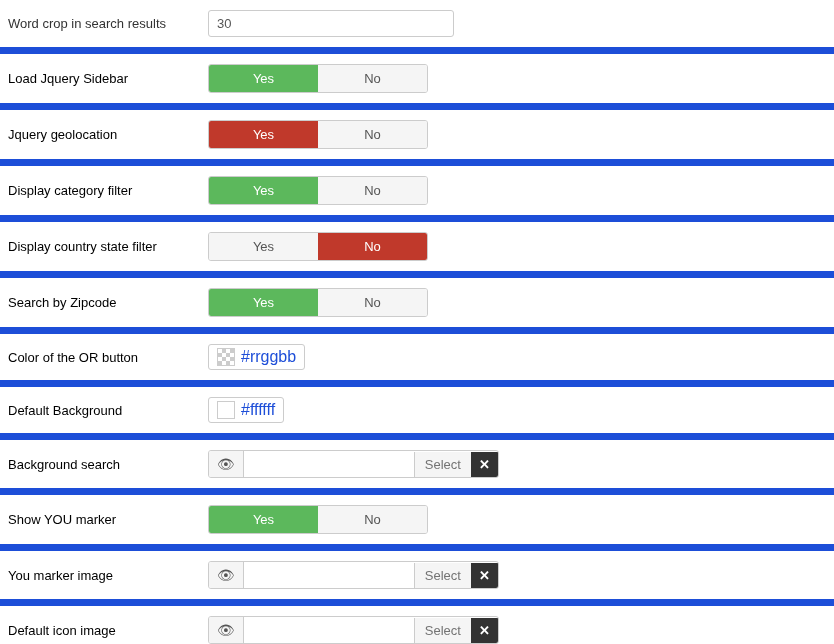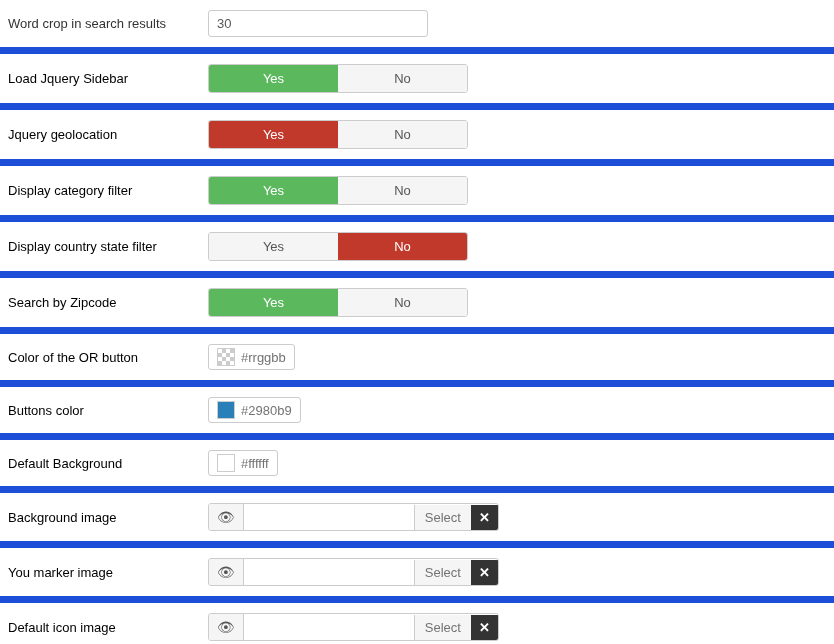--- a/index.html
+++ b/index.html
@@ -28,21 +28,21 @@
     }
     .control-cell {
       padding-left: 8px;
     }
     
     .toggle-group {
       display: inline-flex;
       border: 1px solid #ccc;
       border-radius: 3px;
       overflow: hidden;
-      width: 260px;
+      width: 220px;
     }
     .toggle-btn {
       flex: 1;
       padding: 6px 0;
       text-align: center;
       font-size: 13px;
       cursor: pointer;
       border: none;
       outline: none;
     }
@@ -57,21 +57,21 @@
     .toggle-btn.inactive {
       background: #f5f5f5;
       color: #555;
     }
     
     .text-input {
       border: 1px solid #ccc;
       border-radius: 3px;
       padding: 5px 8px;
       font-size: 13px;
-      width: 220px;
+      width: 246px;
       color: #555;
       background: #fff;
     }
     
     .color-picker-wrapper {
       display: inline-flex;
       align-items: center;
       border: 1px solid #ccc;
       border-radius: 3px;
       padding: 3px 8px;
@@ -86,22 +86,22 @@
     .color-swatch.checkerboard {
       background-image:
         linear-gradient(45deg, #ccc 25%, transparent 25%),
         linear-gradient(-45deg, #ccc 25%, transparent 25%),
         linear-gradient(45deg, transparent 75%, #ccc 75%),
         linear-gradient(-45deg, transparent 75%, #ccc 75%);
       background-size: 8px 8px;
       background-position: 0 0, 0 4px, 4px -4px, -4px 0px;
     }
     .color-text {
-      font-size: 13px;
-      color: #737373;
+      font-size: 16px;
+      color: #1d4ed8;
     }
     
     .file-input-group {
       display: inline-flex;
       align-items: center;
       border: 1px solid #ccc;
       border-radius: 3px;
       overflow: hidden;
       background: #fff;
     }
@@ -187,40 +187,40 @@
           </div></td>
       </tr>
       <tr>
         <td class="label-cell">Color of the OR button</td>
         <td class="control-cell"><div class="color-picker-wrapper">
             <div class="color-swatch checkerboard"></div>
             <span class="color-text">#rrggbb</span>
           </div></td>
       </tr>
       <tr>
-        <td class="label-cell">Buttons color</td>
-        <td class="control-cell"><div class="color-picker-wrapper">
-            <div class="color-swatch " style="background: rgb(41, 128, 185);"></div>
-            <span class="color-text">#2980b9</span>
-          </div></td>
-      </tr>
-      <tr>
         <td class="label-cell">Default Background</td>
         <td class="control-cell"><div class="color-picker-wrapper">
             <div class="color-swatch " style="background: rgb(255, 255, 255); border: 1px solid rgb(204, 204, 204);"></div>
             <span class="color-text">#ffffff</span>
           </div></td>
       </tr>
       <tr>
-        <td class="label-cell">Background image</td>
+        <td class="label-cell">Background search</td>
         <td class="control-cell"><div class="file-input-group">
             <button class="eye-btn">👁</button>
             <input type="text" class="file-text-area" style="">
             <button class="select-btn">Select</button>
             <button class="x-btn">✕</button>
+          </div></td>
+      </tr>
+      <tr>
+        <td class="label-cell">Show YOU marker</td>
+        <td class="control-cell"><div class="toggle-group">
+            <button class="toggle-btn active-yes">Yes</button>
+            <button class="toggle-btn inactive">No</button>
           </div></td>
       </tr>
       <tr>
         <td class="label-cell">You marker image</td>
         <td class="control-cell"><div class="file-input-group">
             <button class="eye-btn">👁</button>
             <input type="text" class="file-text-area" style="">
             <button class="select-btn">Select</button>
             <button class="x-btn">✕</button>
           </div></td>

